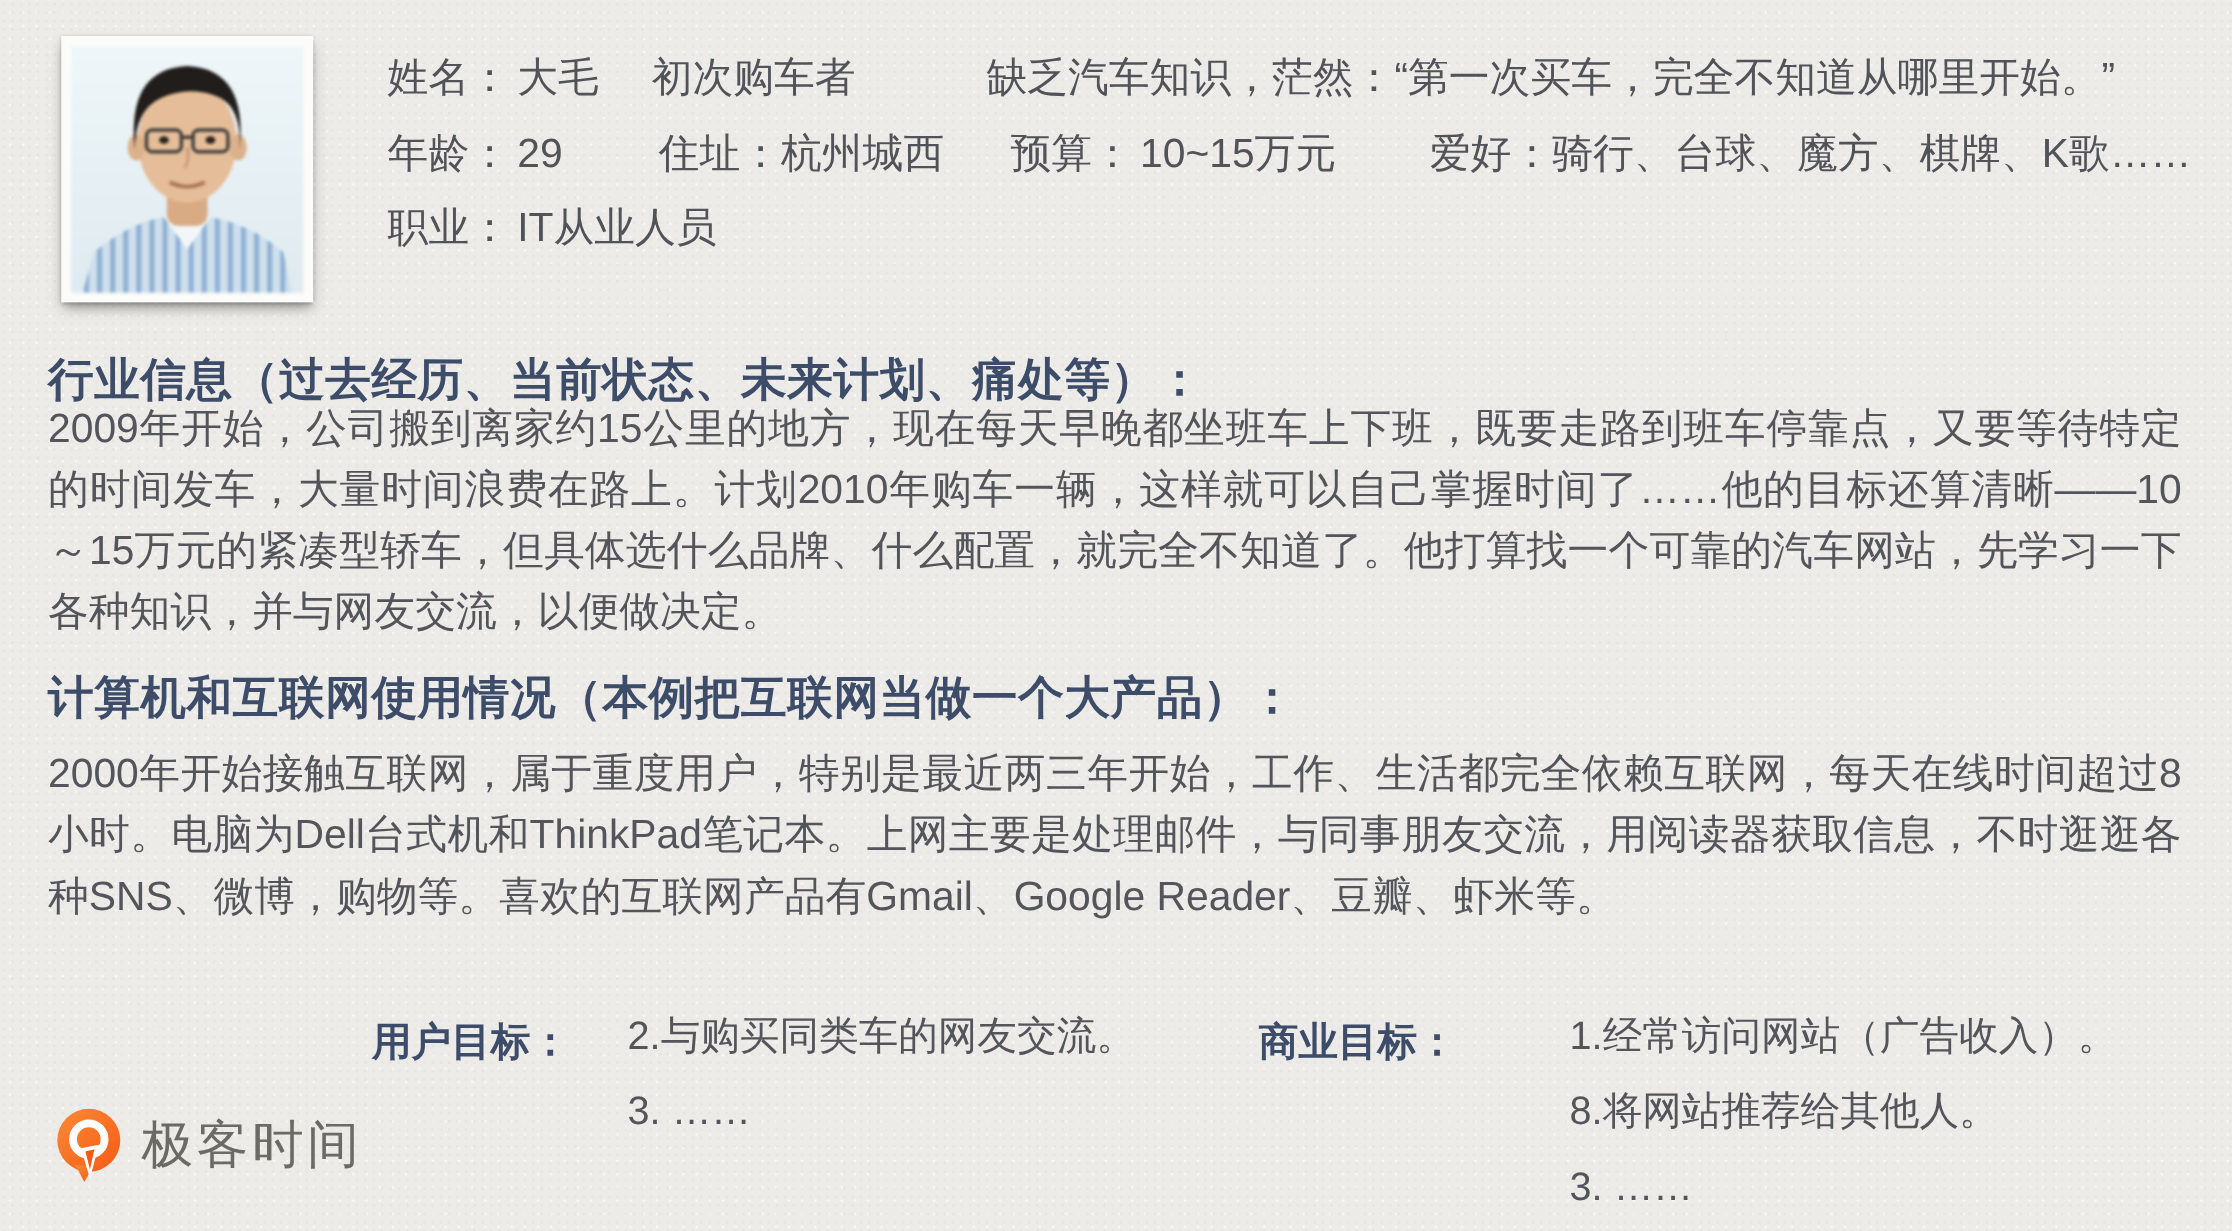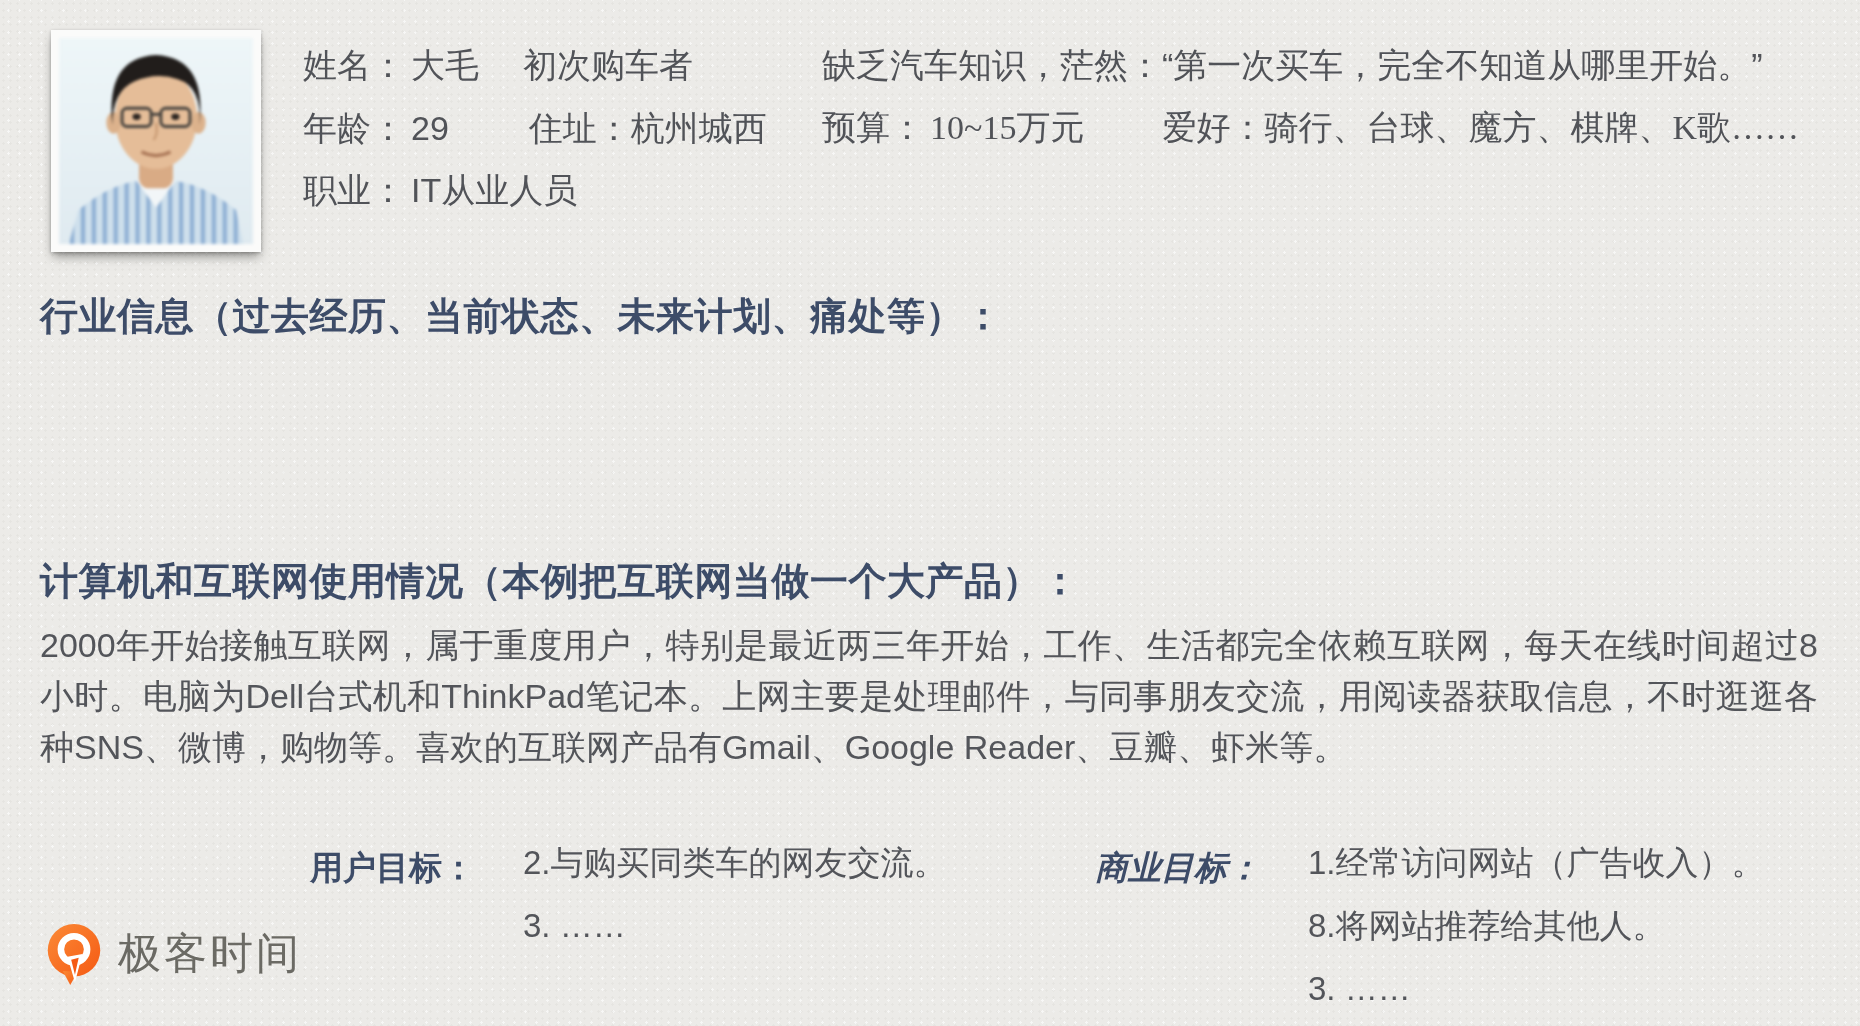--- a/index.html
+++ b/index.html
@@ -20,26 +20,26 @@
   .photo{
     position:absolute;left:51px;top:30px;margin:0;
     width:194px;height:206px;
     background:#fbfbfa;
     padding:8px;
     box-shadow:0 6px 10px -2px rgba(50,50,45,0.5), 0 1px 3px rgba(0,0,0,0.25);
   }
   .photo svg{display:block;width:100%;height:100%;filter:blur(1.4px);}
   
   .toprow{position:absolute;font-size:34px;line-height:40px;white-space:nowrap;color:#515358;}
-  .lbl{margin-right:6px;}
+  .lbl{margin-right:6px;margin-left:20px;}
   #r1l{left:303px;top:45px;}
   #r2l{left:303px;top:108px;}
   #r3l{left:303px;top:170px;}
   #r1r{left:822px;top:45px;}
-  #r2r{left:822px;top:108px;font-family:Liberation Serif, serif;}
+  #r2r{left:822px;top:108px;}
   #r3r{left:822px;top:170px;}
   .gap-buyer{margin-left:44px;}
   .gap-addr{margin-left:80px;}
   .gap-hobby{margin-left:78px;}
   
   .sec-heading{
     position:absolute;left:40px;margin:0;
     font-size:38px;font-weight:bold;color:#3d4c68;
     white-space:nowrap;letter-spacing:0.5px;
   }
@@ -51,21 +51,21 @@
     font-size:34px;line-height:51px;color:#53555a;
     text-align:justify;
   }
   #para1{top:332px;}
   #para2{top:620px;}
   
   .goal-label{
     position:absolute;font-size:33px;font-weight:bold;color:#3d4c68;white-space:nowrap;
   }
   #goal-user-label{left:310px;top:846px;}
-  #goal-biz-label{left:1095px;top:846px;font-style:italic;}
+  #goal-biz-label{left:1049px;top:846px;}
   .goal-list{
     position:absolute;list-style:none;margin:0;padding:0;
     font-size:33px;color:#53555a;line-height:38px;
   }
   #goal-user-list{left:523px;top:844px;}
   #goal-biz-list{left:1308px;top:844px;}
   .goal-list li{margin-bottom:25px;white-space:nowrap;}
   
   .logo{position:absolute;left:44px;top:922px;display:flex;align-items:center;}
   .logo svg{width:60px;height:64px;display:block;}
@@ -128,20 +128,21 @@
   </div>
 
   <div class="toprow" id="r1r">
     <span>缺乏汽车知识，茫然：“第一次买车，完全不知道从哪里开始。”</span>
   </div>
   <div class="toprow" id="r2r">
     <span class="lbl">预算：</span><span>10~15万元</span><span class="gap-hobby">爱好：</span><span>骑行、台球、魔方、棋牌、K歌……</span>
   </div>
 
   <h2 class="sec-heading" id="sec1">行业信息（过去经历、当前状态、未来计划、痛处等）：</h2>
+  <p class="para" id="para1">2009年开始，公司搬到离家约15公里的地方，现在每天早晚都坐班车上下班，既要走路到班车停靠点，又要等待特定的时间发车，大量时间浪费在路上。计划2010年购车一辆，这样就可以自己掌握时间了……他的目标还算清晰——10～15万元的紧凑型轿车，但具体选什么品牌、什么配置，就完全不知道了。他打算找一个可靠的汽车网站，先学习一下各种知识，并与网友交流，以便做决定。</p>
 
   <h2 class="sec-heading" id="sec2">计算机和互联网使用情况（本例把互联网当做一个大产品）：</h2>
   <p class="para" id="para2">2000年开始接触互联网，属于重度用户，特别是最近两三年开始，工作、生活都完全依赖互联网，每天在线时间超过8小时。电脑为Dell台式机和ThinkPad笔记本。上网主要是处理邮件，与同事朋友交流，用阅读器获取信息，不时逛逛各种SNS、微博，购物等。喜欢的互联网产品有Gmail、Google Reader、豆瓣、虾米等。</p>
 
   <span class="goal-label" id="goal-user-label">用户目标：</span>
   <ul class="goal-list" id="goal-user-list">
     <li>2.与购买同类车的网友交流。</li>
     <li>3. ……</li>
   </ul>
 

